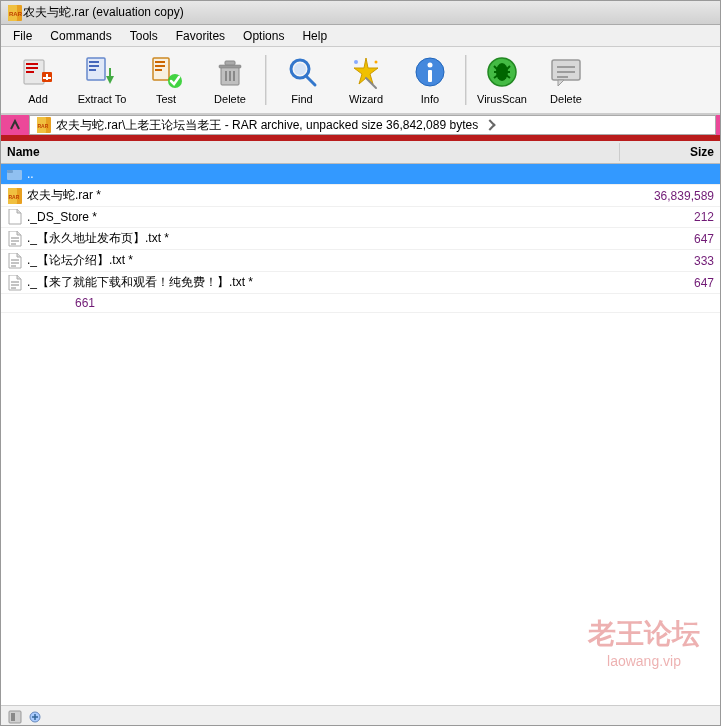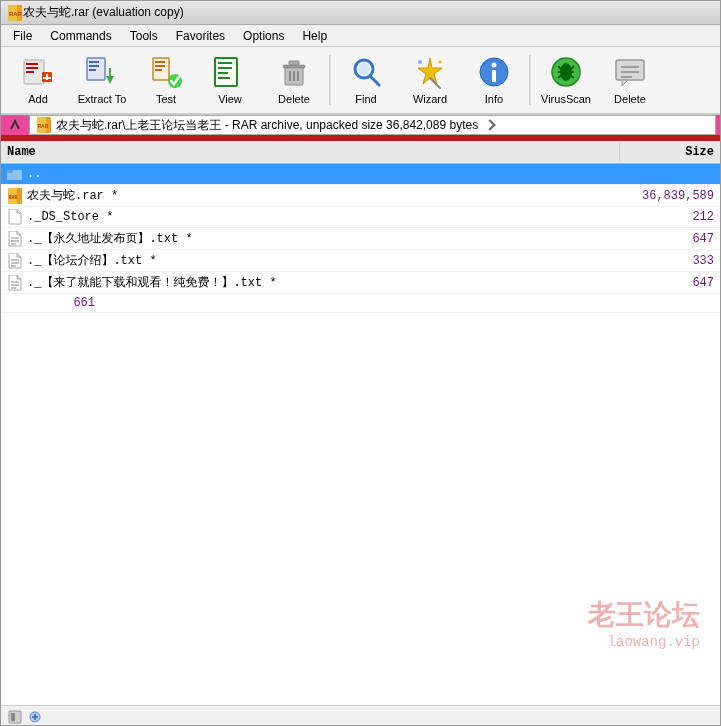--- a/index.html
+++ b/index.html
@@ -196,29 +196,28 @@
       align-items: center;
       justify-content: center;
     }
 
     
     #content-area {
       display: flex;
       flex-direction: column;
       height: calc(726px - 24px - 22px - 68px - 26px - 22px);
       position: relative;
-      font-family: Liberation Mono, monospace;
     }
 
     
     #watermark {
       position: absolute;
-      bottom: 55px;
+      bottom: 36px;
       right: 20px;
-      text-align: right;
+      text-align: center;
       pointer-events: none;
       opacity: 0.35;
     }
     #watermark-cn {
       font-size: 28px;
       color: #cc2222;
       font-weight: bold;
     }
     #watermark-en {
       font-size: 14px;
@@ -308,32 +307,20 @@
         <rect x="7" y="7" width="10" height="2" fill="#cc6600"></rect>
         <rect x="7" y="11" width="10" height="2" fill="#cc6600"></rect>
         <rect x="7" y="15" width="7" height="2" fill="#cc6600"></rect>
         <circle cx="27" cy="27" r="7" fill="#22cc22" opacity="0.85"></circle>
         <polyline points="23,27 26,30 31,23" stroke="white" stroke-width="2.5" fill="none" stroke-linecap="round"></polyline>
       </svg>
     </div>
     <span class="toolbar-label">Test</span>
   </div>
 
-  <div class="toolbar-btn">
-    <div class="toolbar-icon">
-      <svg width="36" height="36" viewBox="0 0 36 36">
-        <rect x="3" y="4" width="22" height="28" rx="1" fill="white" stroke="#228822" stroke-width="2"></rect>
-        <rect x="6" y="8" width="14" height="2" fill="#228822"></rect>
-        <rect x="6" y="13" width="14" height="2" fill="#228822"></rect>
-        <rect x="6" y="18" width="10" height="2" fill="#228822"></rect>
-        <rect x="6" y="23" width="12" height="2" fill="#228822"></rect>
-      </svg>
-    </div>
-    <span class="toolbar-label">View</span>
-  </div>
 
   <div class="toolbar-btn">
     <div class="toolbar-icon">
       <svg width="36" height="36" viewBox="0 0 36 36">
 
         <rect x="9" y="13" width="18" height="18" rx="1" fill="#c0c0c0" stroke="#888" stroke-width="1"></rect>
         <rect x="7" y="11" width="22" height="3" rx="1" fill="#999" stroke="#777" stroke-width="0.5"></rect>
         <rect x="13" y="7" width="10" height="4" rx="1" fill="#aaa" stroke="#888" stroke-width="1"></rect>
         <line x1="14" y1="17" x2="14" y2="27" stroke="#777" stroke-width="1.5"></line>
         <line x1="18" y1="17" x2="18" y2="27" stroke="#777" stroke-width="1.5"></line>

